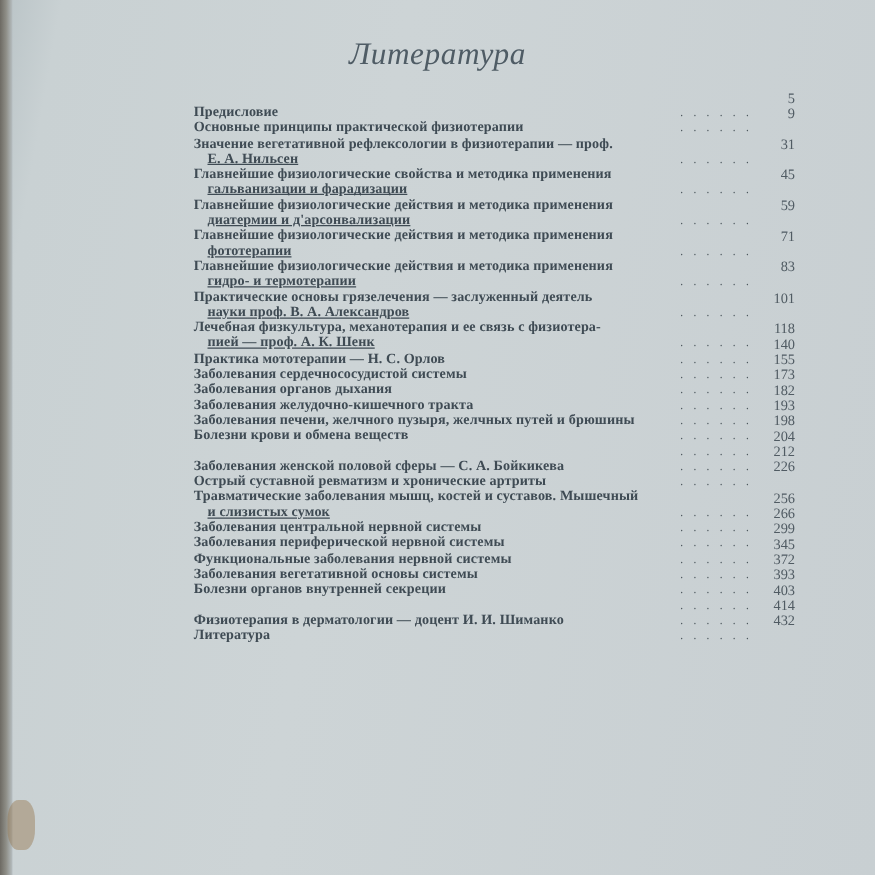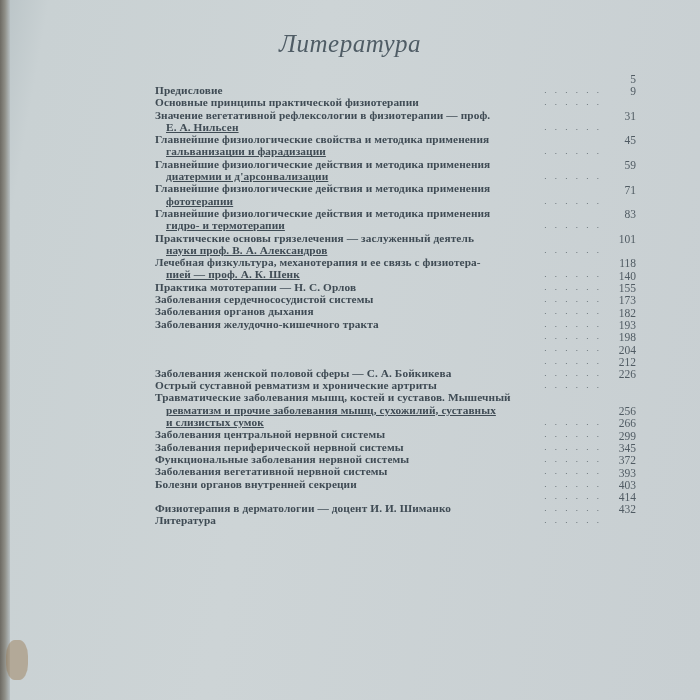--- a/index.html
+++ b/index.html
@@ -141,26 +141,28 @@
     </div>
     <div>
       <div class="row">
         <span class="text">Заболевания желудочно-кишечного тракта</span>
         <span class="dots">. . . . . .</span>
         <span class="page">182</span>
       </div>
     </div>
     <div>
       <div class="row">
+        <span class="text">Заболевания печени, желчного пузыря, желчных путей и брюшины</span>
         <span class="dots">. . . . . .</span>
         <span class="page">193</span>
       </div>
     </div>
     <div>
       <div class="row">
+        <span class="text">Болезни крови и обмена веществ</span>
         <span class="dots">. . . . . .</span>
         <span class="page">198</span>
       </div>
     </div>
     <div>
       <div class="row">
         <span class="dots">. . . . . .</span>
         <span class="page">204</span>
       </div>
     </div>
@@ -176,23 +178,20 @@
         <span class="text">Острый суставной ревматизм и хронические артриты</span>
         <span class="dots">. . . . . .</span>
         <span class="page">226</span>
       </div>
     </div>
     <div>
       <div class="row">
         <span class="text">Травматические заболевания мышц, костей и суставов. Мышечный</span>
       </div>
       <div class="row indent">
-        <span class="text">ревматизм и прочие заболевания мышц, сухожилий, суставных</span>
-      </div>
-      <div class="row indent">
         <span class="text">и слизистых сумок</span>
         <span class="dots">. . . . . .</span>
         <span class="page">256</span>
       </div>
     </div>
     <div>
       <div class="row">
         <span class="text">Заболевания центральной нервной системы</span>
         <span class="dots">. . . . . .</span>
         <span class="page">266</span>
@@ -207,21 +206,21 @@
     </div>
     <div>
       <div class="row">
         <span class="text">Функциональные заболевания нервной системы</span>
         <span class="dots">. . . . . .</span>
         <span class="page">345</span>
       </div>
     </div>
     <div>
       <div class="row">
-        <span class="text">Заболевания вегетативной нервной системы</span>
+        <span class="text">Заболевания вегетативной основы системы</span>
         <span class="dots">. . . . . .</span>
         <span class="page">372</span>
       </div>
     </div>
     <div>
       <div class="row">
         <span class="text">Болезни органов внутренней секреции</span>
         <span class="dots">. . . . . .</span>
         <span class="page">393</span>
       </div>

